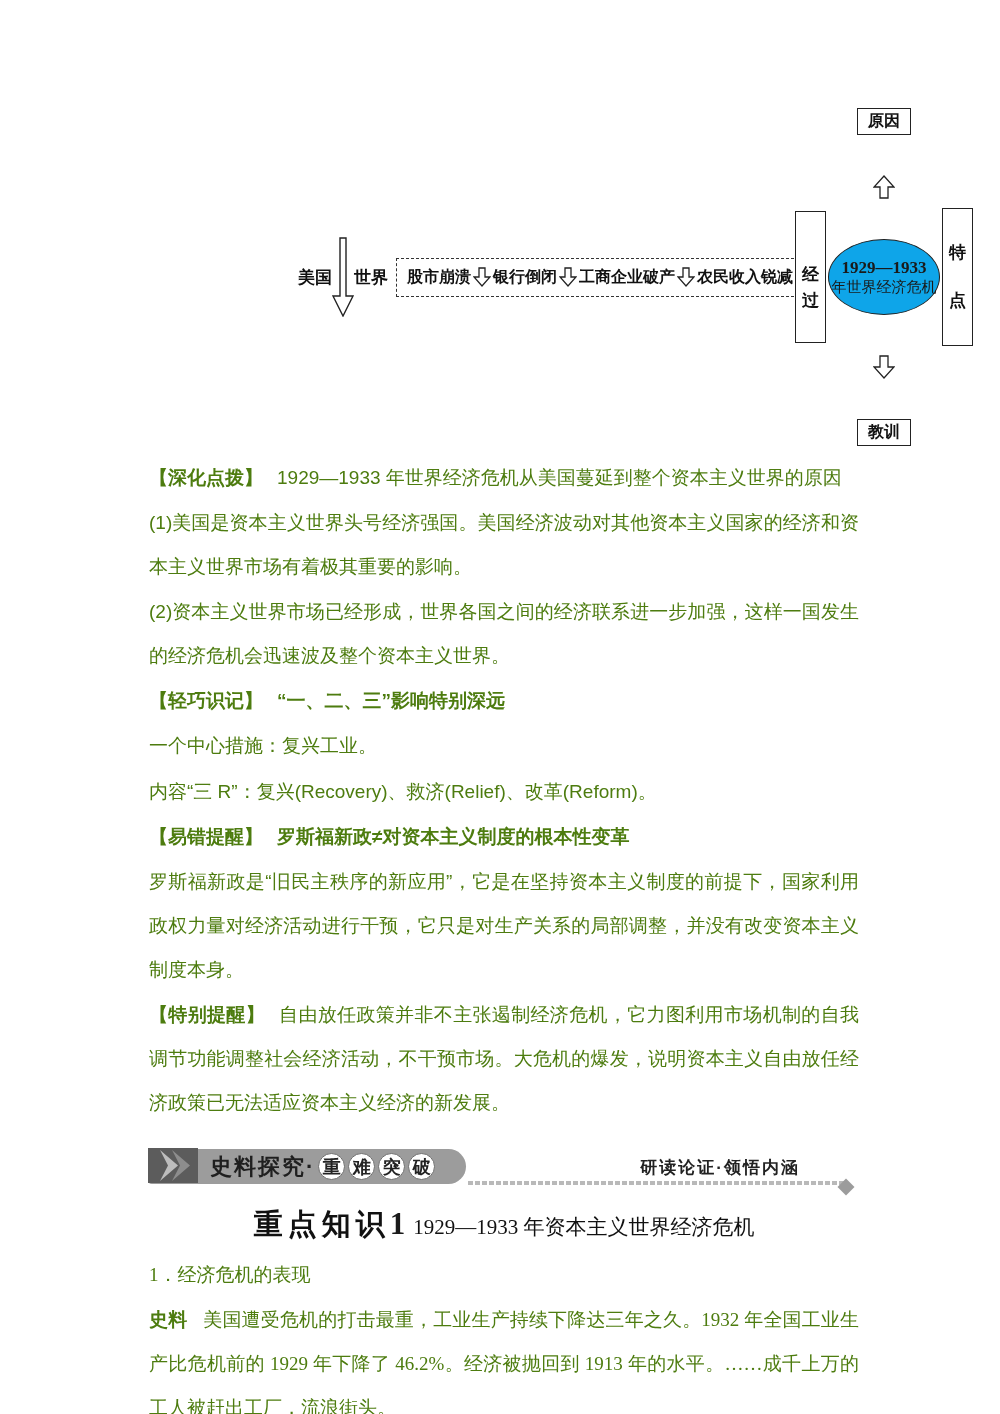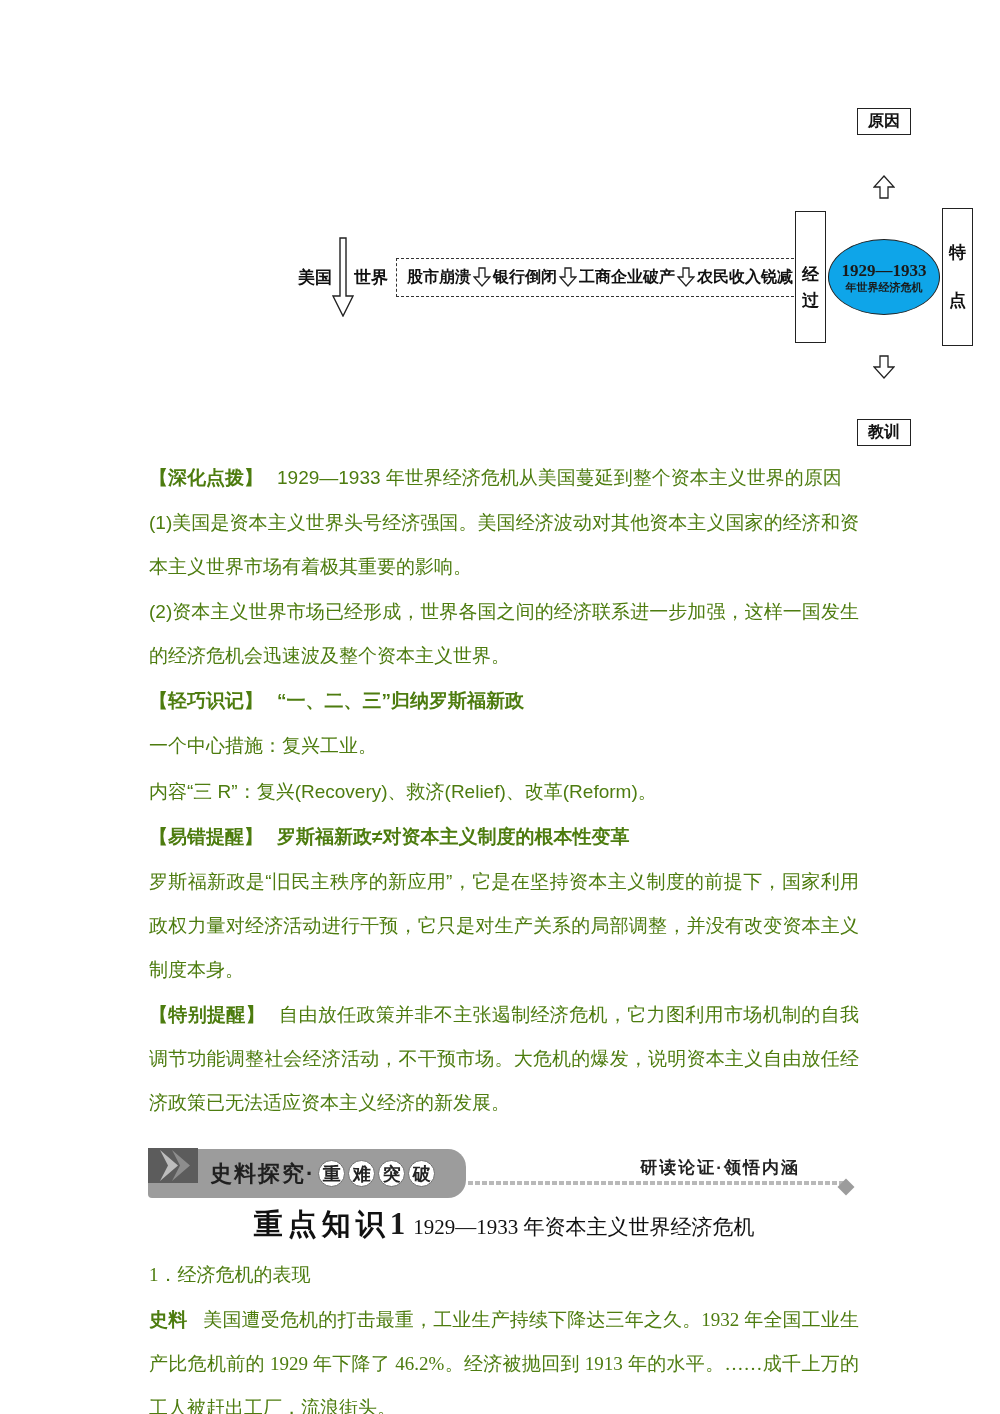--- a/index.html
+++ b/index.html
@@ -30,35 +30,35 @@
   .center-col { display:flex; flex-direction:column; align-items:center; margin:0 2px;gap:40px; }
   .small-box {
     border:1.5px solid #222; padding:2px 10px; font-weight:bold; font-size:16px; color:#111;
   }
   .ellipse {
     width:112px; height:76px; border:1.5px solid #222; border-radius:50%;
     background:#0ea5e9; display:flex; flex-direction:column; align-items:center;
     justify-content:center; line-height:1.25;
   }
   .ellipse .l1 { font-family:"Liberation Serif", serif; font-weight:bold; font-size:17px; }
-  .ellipse .l2 { font-weight:bold; font-size:11px; }
+  .ellipse .l2 { font-weight:normal; font-size:15px; }
   .features { display:flex; flex-direction:column; margin-left:2px; }
   .features .dg-txt { font-size:16px; line-height:26px; }
   .arrow-svg { display:block; }
 
   
   .para { font-size:19px; line-height:2.32; text-align:justify; margin:1px; color:#4d7c0f; }
   .tag  { font-weight:bold; margin-right:14px; }
   .boldline { font-weight:bold; }
   .serifpara { font-family:"Liberation Serif", serif; }
 
   
   .banner { position:relative; height:44px; margin-top:22px; }
   .banner-bar {
-    position:absolute; left:0; top:2px; width:318px; height:49px; background:#9c9c9c;
+    position:absolute; left:0; top:2px; width:318px; height:35px; background:#9c9c9c;
     border-radius:4px 18px 18px 4px; display:flex; align-items:center; padding-left:62px;
   }
   .banner-chevrons { position:absolute; left:0; top:-1px; }
   .banner-title { font-size:22px; font-weight:bold; color:#1f1f1f; letter-spacing:2px; }
   .circle-ch {
     width:27px; height:27px; border-radius:50%; background:#ffffff; border:1px solid #6f6f6f;
     display:inline-flex; align-items:center; justify-content:center;
     font-size:18px; font-weight:bold; color:#222; margin-left:3px;
   }
   .banner-line {
@@ -149,21 +149,21 @@
 
       <div class="vbox tedian">特点</div>
 
     </div>
 
     <p class="para"><span class="tag">【深化点拨】</span><span>1929—1933 年世界经济危机从美国蔓延到整个资本主义世界的原因</span></p>
 
     <p class="para">(1)美国是资本主义世界头号经济强国。美国经济波动对其他资本主义国家的经济和资本主义世界市场有着极其重要的影响。</p>
     <p class="para">(2)资本主义世界市场已经形成，世界各国之间的经济联系进一步加强，这样一国发生的经济危机会迅速波及整个资本主义世界。</p>
 
-    <p class="para"><span class="tag">【轻巧识记】</span><span class="boldline">“一、二、三”归纳罗斯福新政</span></p>
+    <p class="para"><span class="tag">【轻巧识记】</span><span class="boldline">“一、二、三”影响特别深远</span></p>
 
     <p class="para">一个中心措施：复兴工业。</p>
     <p class="para">内容“三 R”：复兴(Recovery)、救济(Relief)、改革(Reform)。</p>
 
     <p class="para"><span class="tag">【易错提醒】</span><span class="boldline">罗斯福新政≠对资本主义制度的根本性变革</span></p>
 
     <p class="para">罗斯福新政是“旧民主秩序的新应用”，它是在坚持资本主义制度的前提下，国家利用政权力量对经济活动进行干预，它只是对生产关系的局部调整，并没有改变资本主义制度本身。</p>
 
     <p class="para"><span class="tag">【特别提醒】</span><span>自由放任政策并非不主张遏制经济危机，它力图利用市场机制的自我调节功能调整社会经济活动，不干预市场。大危机的爆发，说明资本主义自由放任经济政策已无法适应资本主义经济的新发展。</span></p>
 

